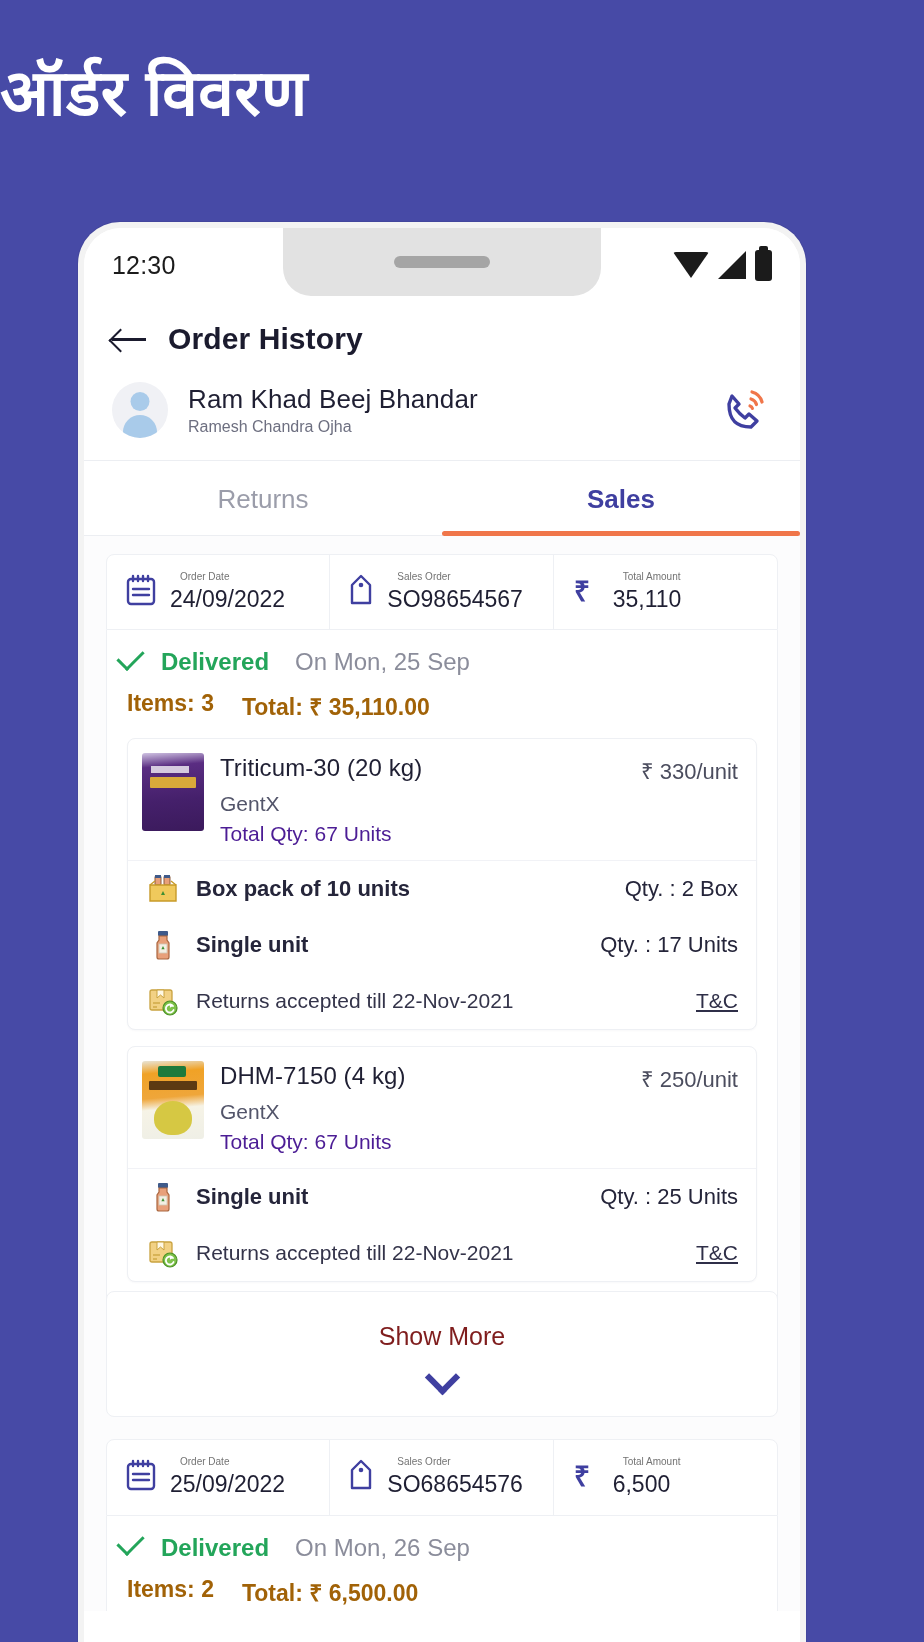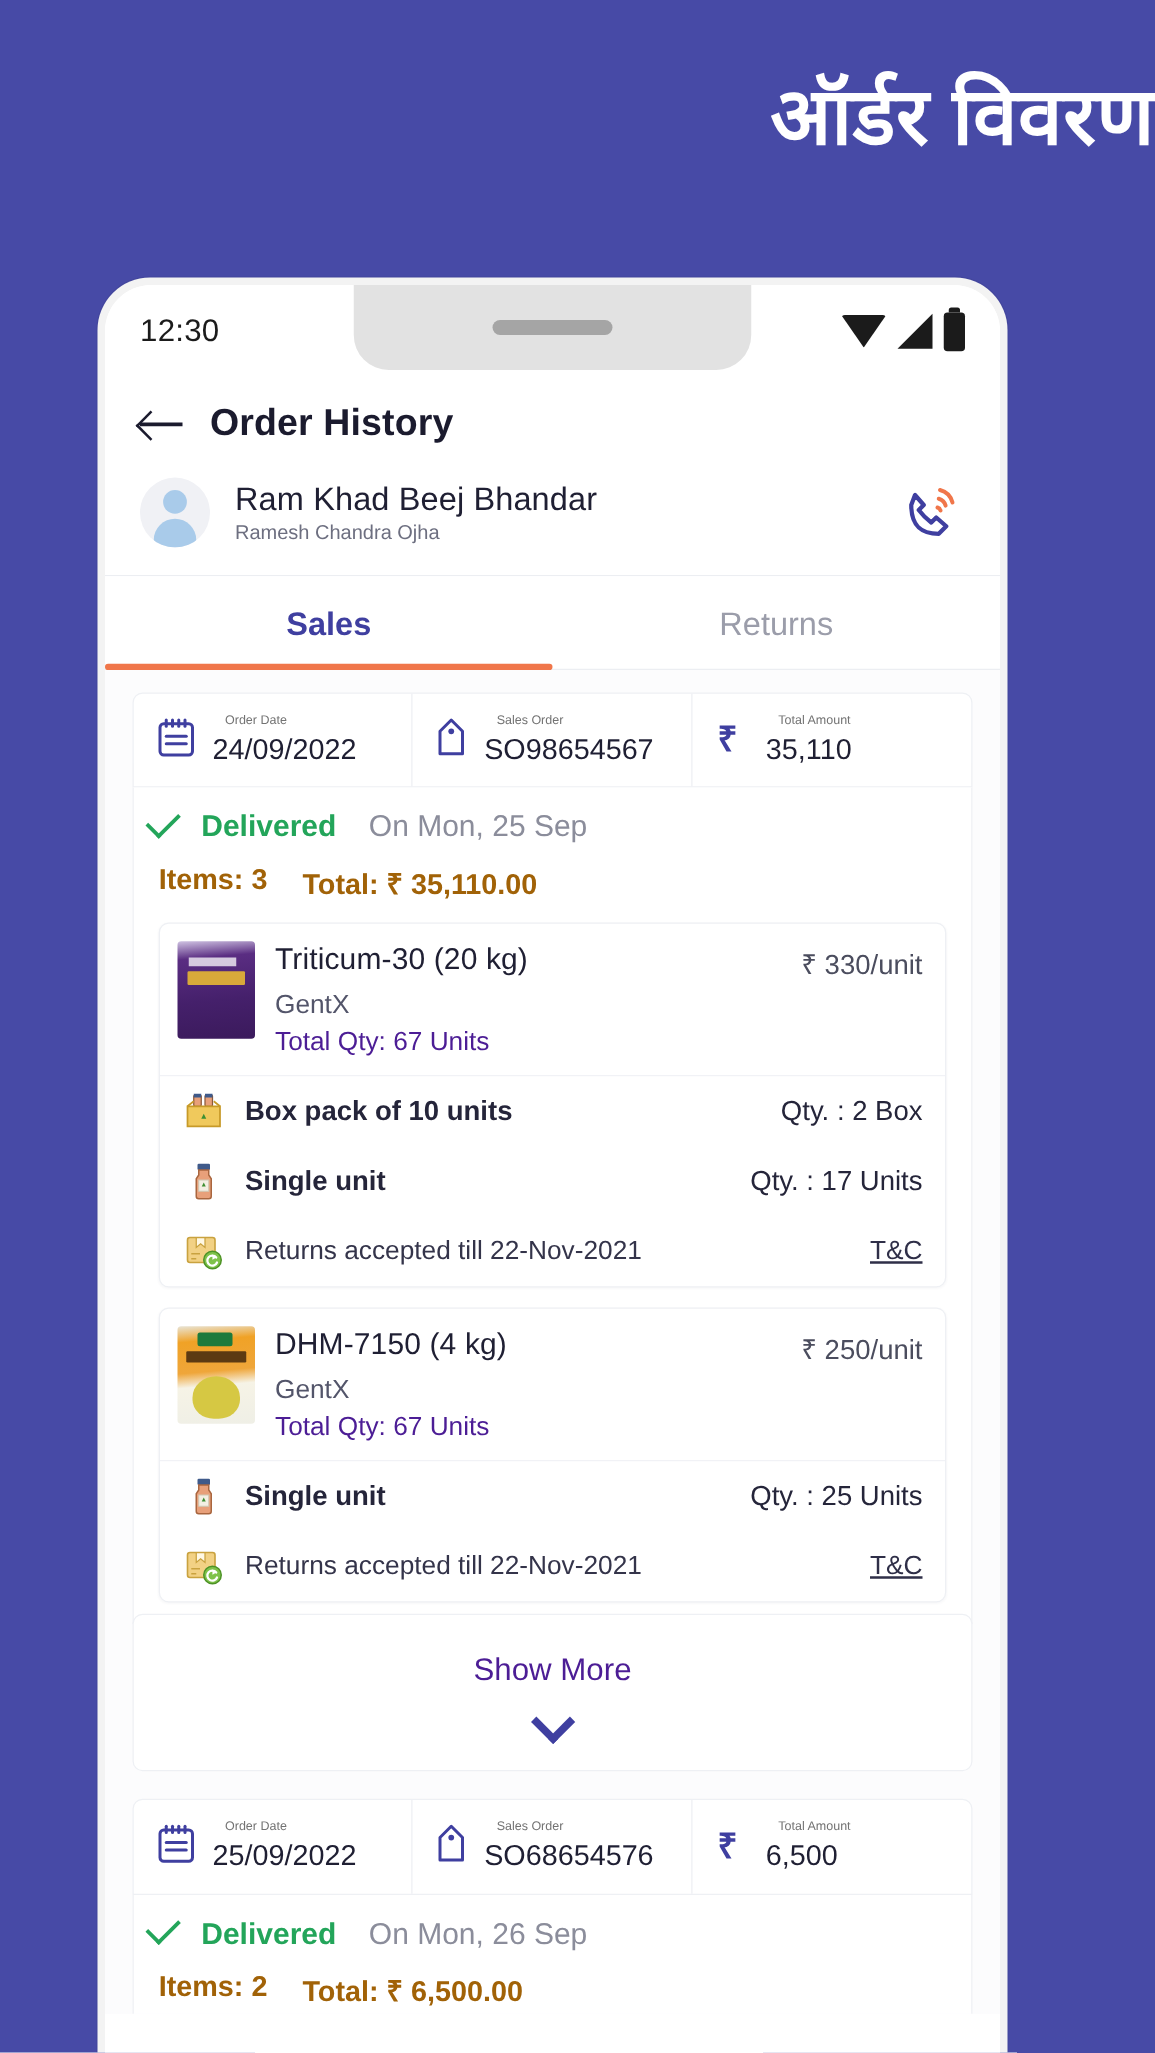--- a/index.html
+++ b/index.html
@@ -6,28 +6,27 @@
   html, body {
     width: 924px; height: 1642px;
     font-family: "Liberation Sans", sans-serif;
     overflow: hidden;
   }
   body { background: #474aa6; position: relative; }
 
   
   .promo-title {
     position: absolute; top: 58px; left: 0; right: 0;
-    text-align: right;
+    text-align: left;
     color: #ffffff;
     font-size: 64px;
     font-weight: bold;
     letter-spacing: 0.5px;
     line-height: 1.1;
     font-family: "Liberation Sans", "DejaVu Sans", sans-serif;
-    padding-left: 22px;
   }
 
   
   .phone {
     position: absolute;
     left: 78px; top: 222px;
     width: 728px; height: 1460px;
     background: #f3f3f3;
     border-radius: 42px 42px 0 0;
     padding: 6px 6px 0 6px;
@@ -318,21 +317,21 @@
   
   .showmore-wrap {
     background: #fff;
     border: 1px solid #eef0f4;
     border-radius: 8px;
     margin-top: -8px;
     padding: 30px 0 34px 0;
     text-align: center;
   }
   .showmore-text {
-    font-size: 25px; color: #4c1d95; cursor: pointer;
+    font-size: 25px; color: #7f1d1d; cursor: pointer;
     display: inline-block;
   }
   .chev {
     width: 30px; height: 17px; margin: 14px auto 0 auto;
     position: relative; cursor: pointer;
   }
   .chev::before {
     content: ""; position: absolute; left: 3px; top: 0;
     width: 19px; height: 19px;
     border-right: 6px solid #3f3fa0;
@@ -375,22 +374,22 @@
         <svg width="56" height="56" viewBox="0 0 56 56">
           <path d="M13 22 C13 38 20 45 35 45 L41 39 L33 32 L29 36 C25 33 22 30 19 26 L23 22 L16 14 Z" fill="none" stroke="#3f3fa0" stroke-width="3.4" stroke-linejoin="round"></path>
           <path d="M36 10 a14 14 0 0 1 10 10" fill="none" stroke="#f0764a" stroke-width="3.2" stroke-linecap="round"></path>
           <path d="M35 17 a8 8 0 0 1 5.5 5.5" fill="none" stroke="#f0764a" stroke-width="3.2" stroke-linecap="round"></path>
           <path d="M34 24 a3.5 3.5 0 0 1 2.4 2.4" fill="none" stroke="#f0764a" stroke-width="3.2" stroke-linecap="round"></path>
         </svg>
       </div>
     </div>
 
     <div class="tabs">
+      <div class="tab inactive">Returns</div>
       <div class="tab active">Sales</div>
-      <div class="tab inactive">Returns</div>
     </div>
 
     <div class="body-scroll">
 
       <div class="order-block">
 
         <div class="summary">
           <div class="summary-cell">
             <span class="sicon">
               <svg width="32" height="34" viewBox="0 0 32 34">

